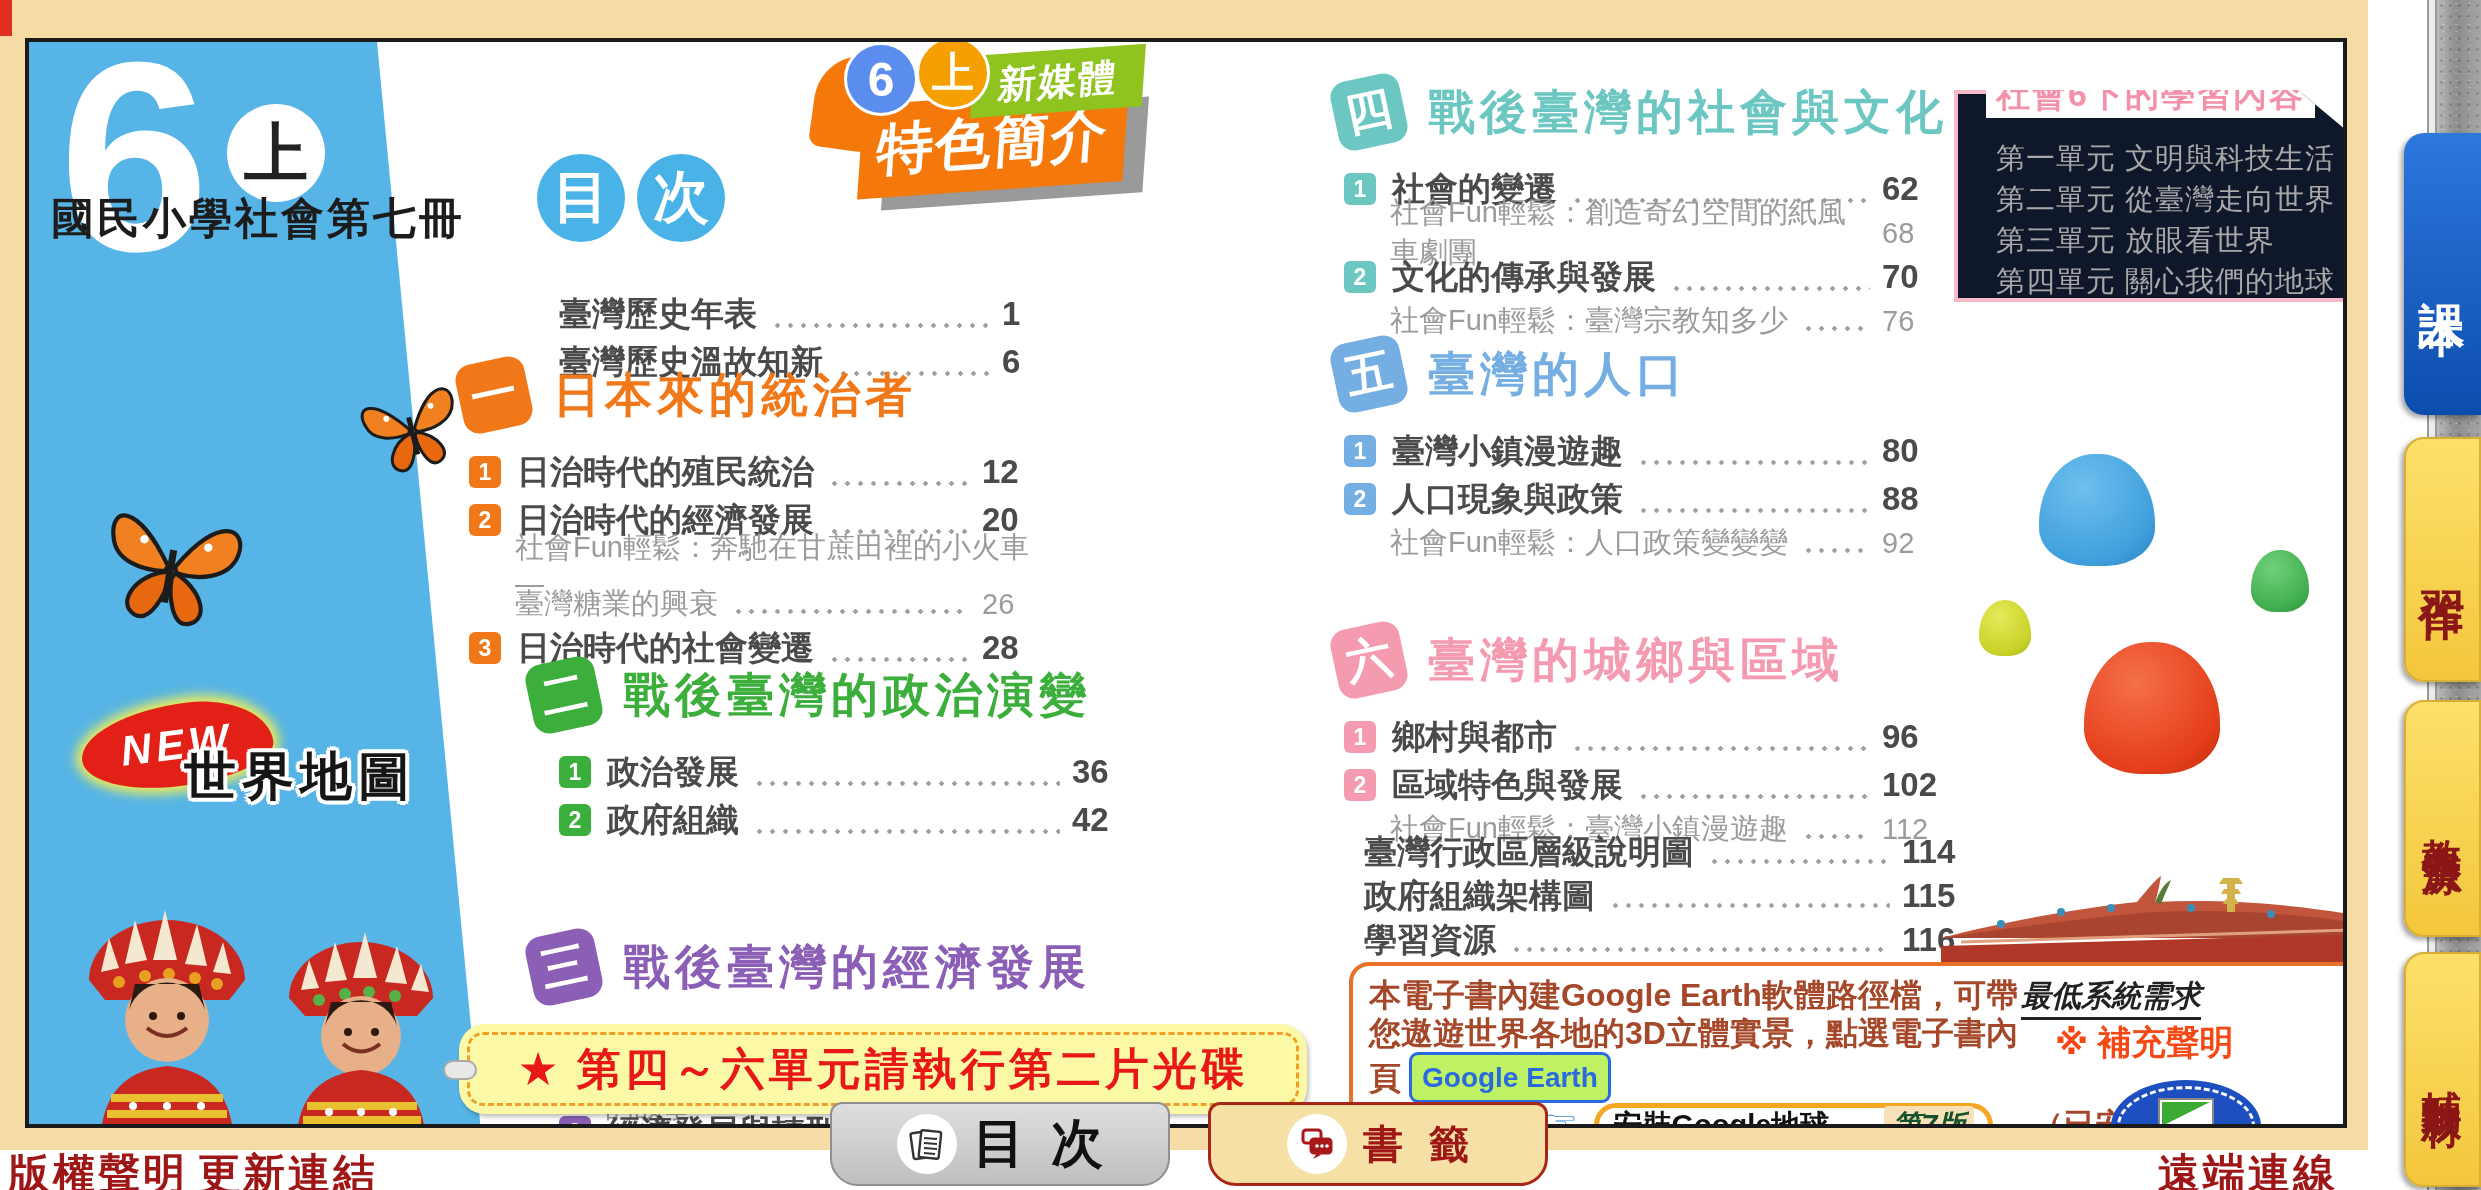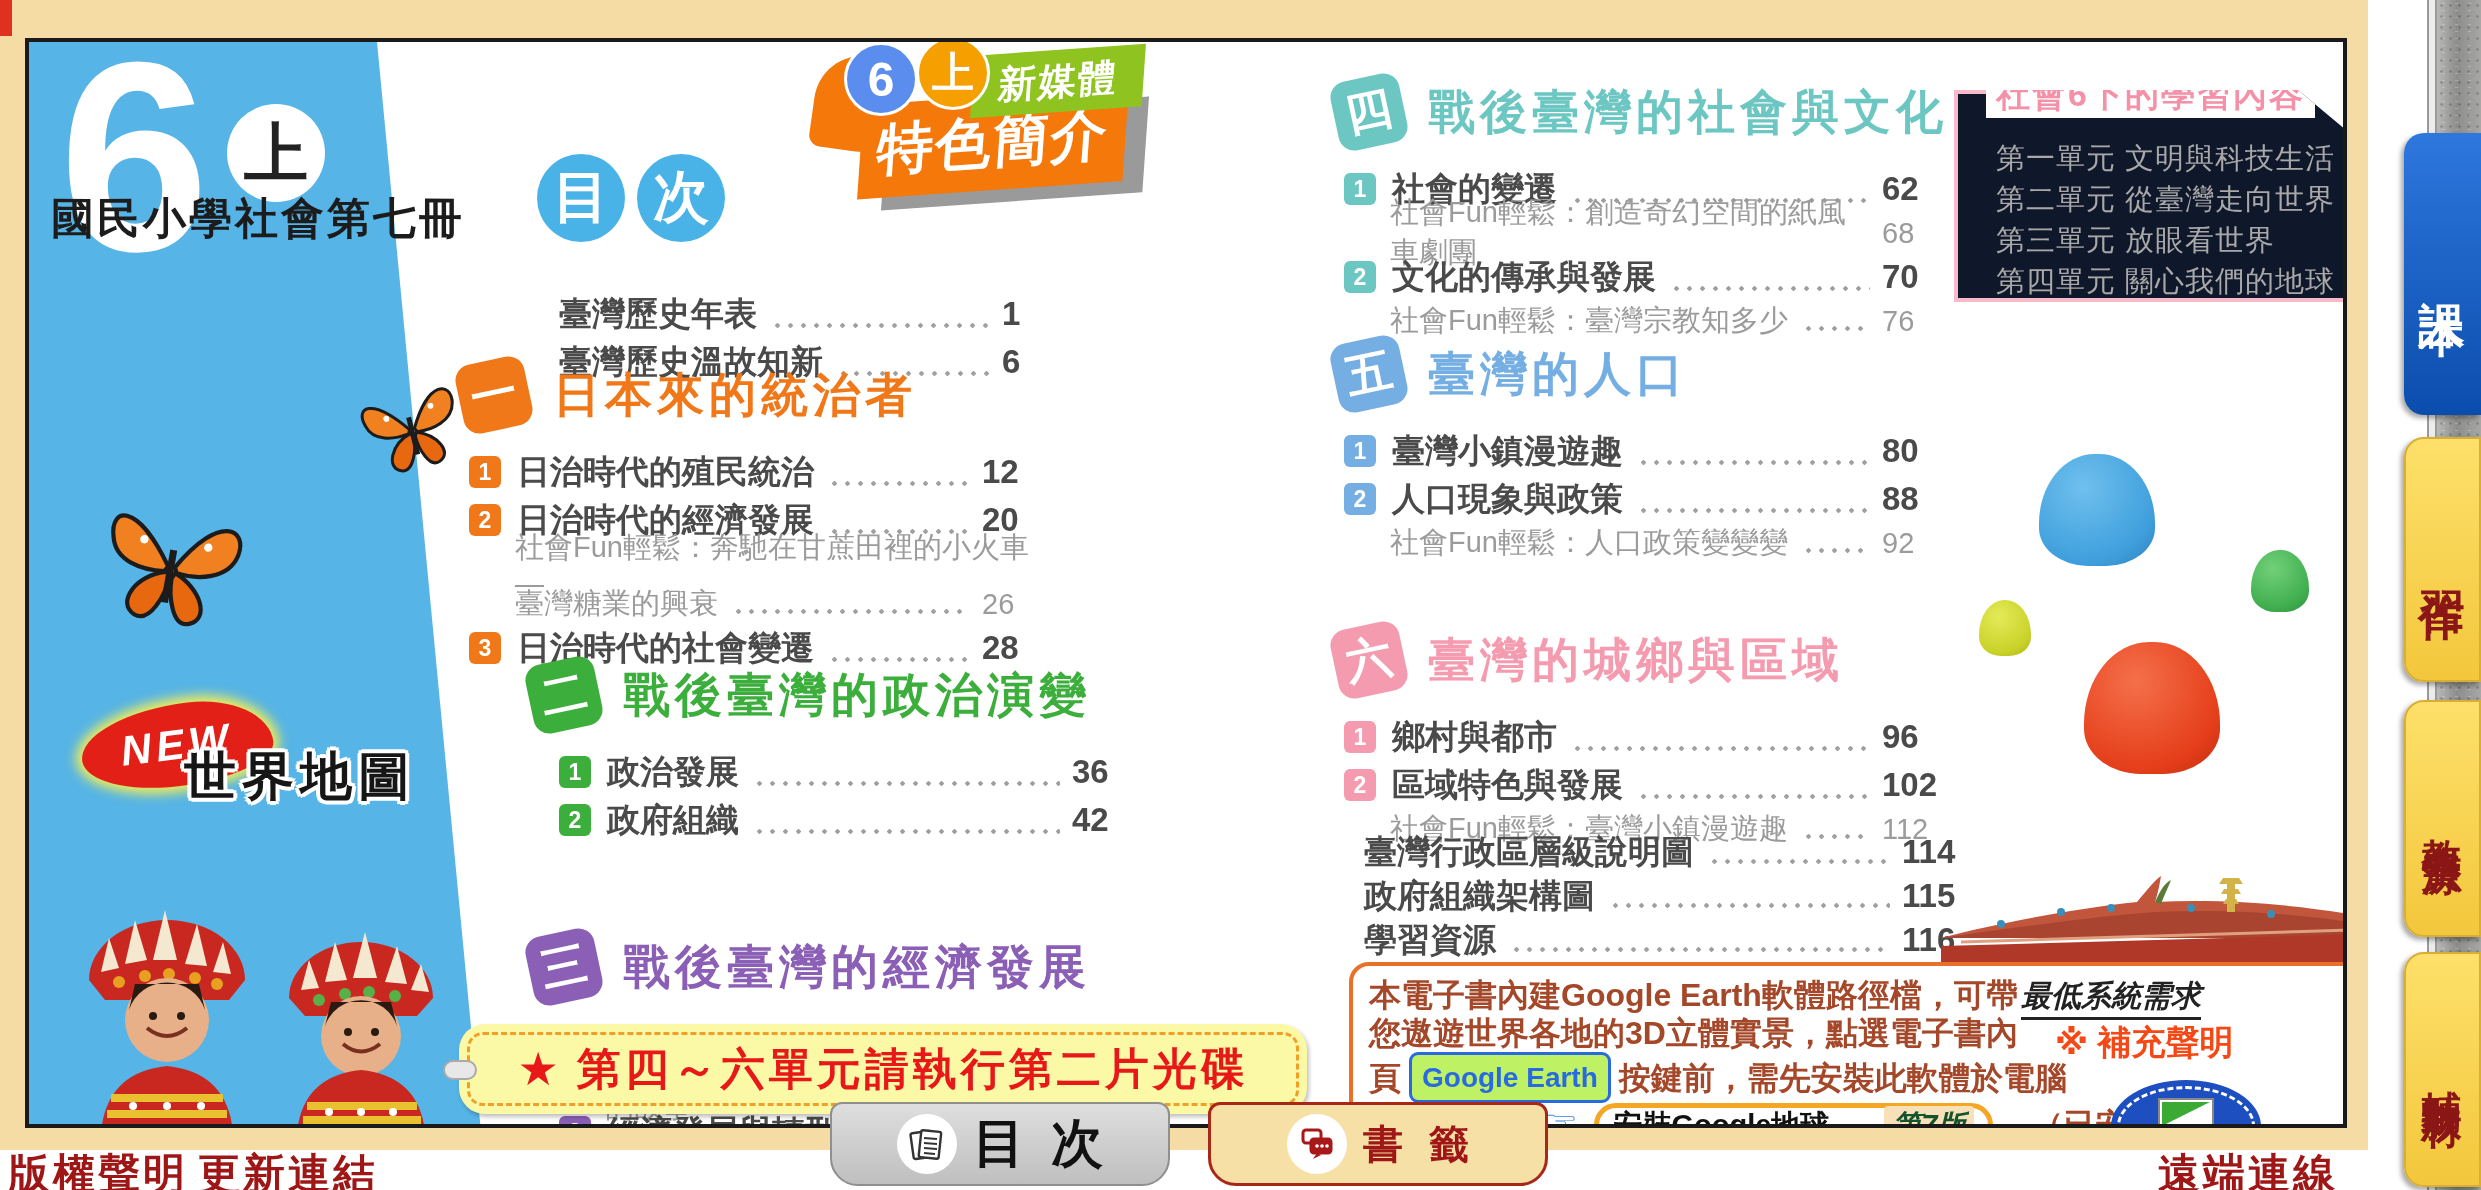--- a/index.html
+++ b/index.html
@@ -557,21 +557,20 @@
       <div class="ge-text">
         <div class="ge-line">
             <span>本電子書內建Google Earth軟體路徑檔，可帶</span>
           </div>
         <div class="ge-line">
             <span>您遨遊世界各地的3D立體實景，點選電子書內</span>
           </div>
         <div class="ge-line">
           <span>頁</span>
           <span class="ge-chip">Google Earth</span>
-          <span>按鍵前，需先安裝此軟體於電腦</span>
         </div>
         <div class="ge-line">
           <span>中，請點選</span>
           <span class="ge-hand">☞</span>
           <span class="ge-pill">
             <span class="pl">安裝Google地球</span>
             <span class="pv">第7版</span>
           </span>
           <span>。（已安</span>
         </div>

